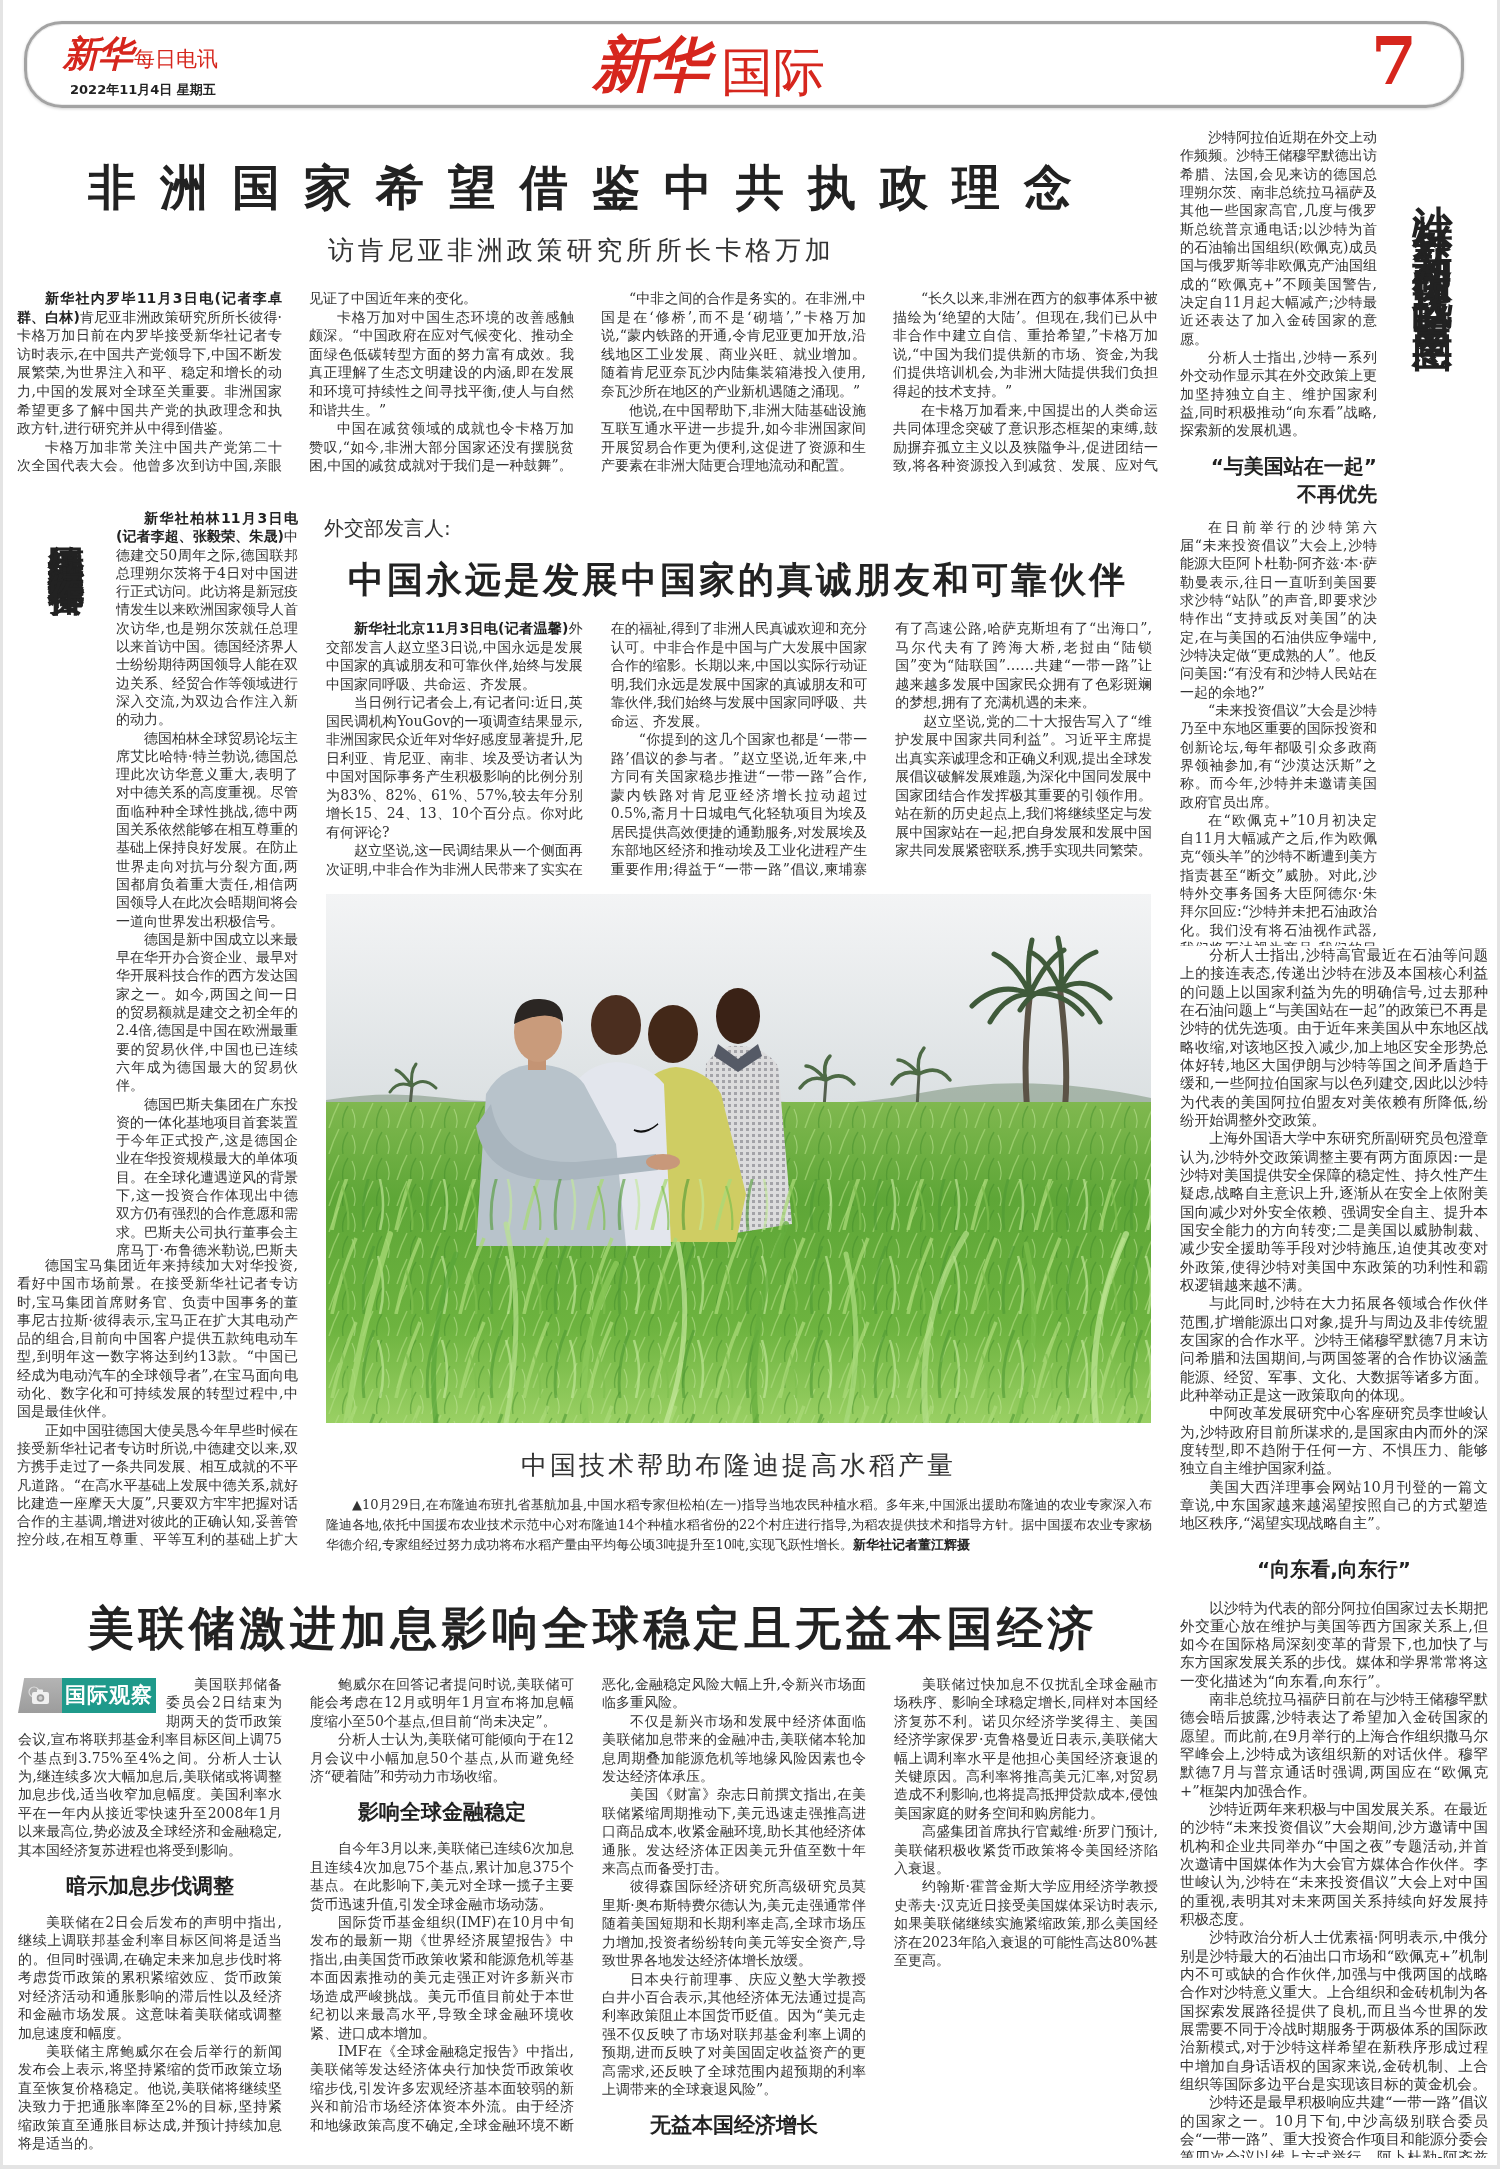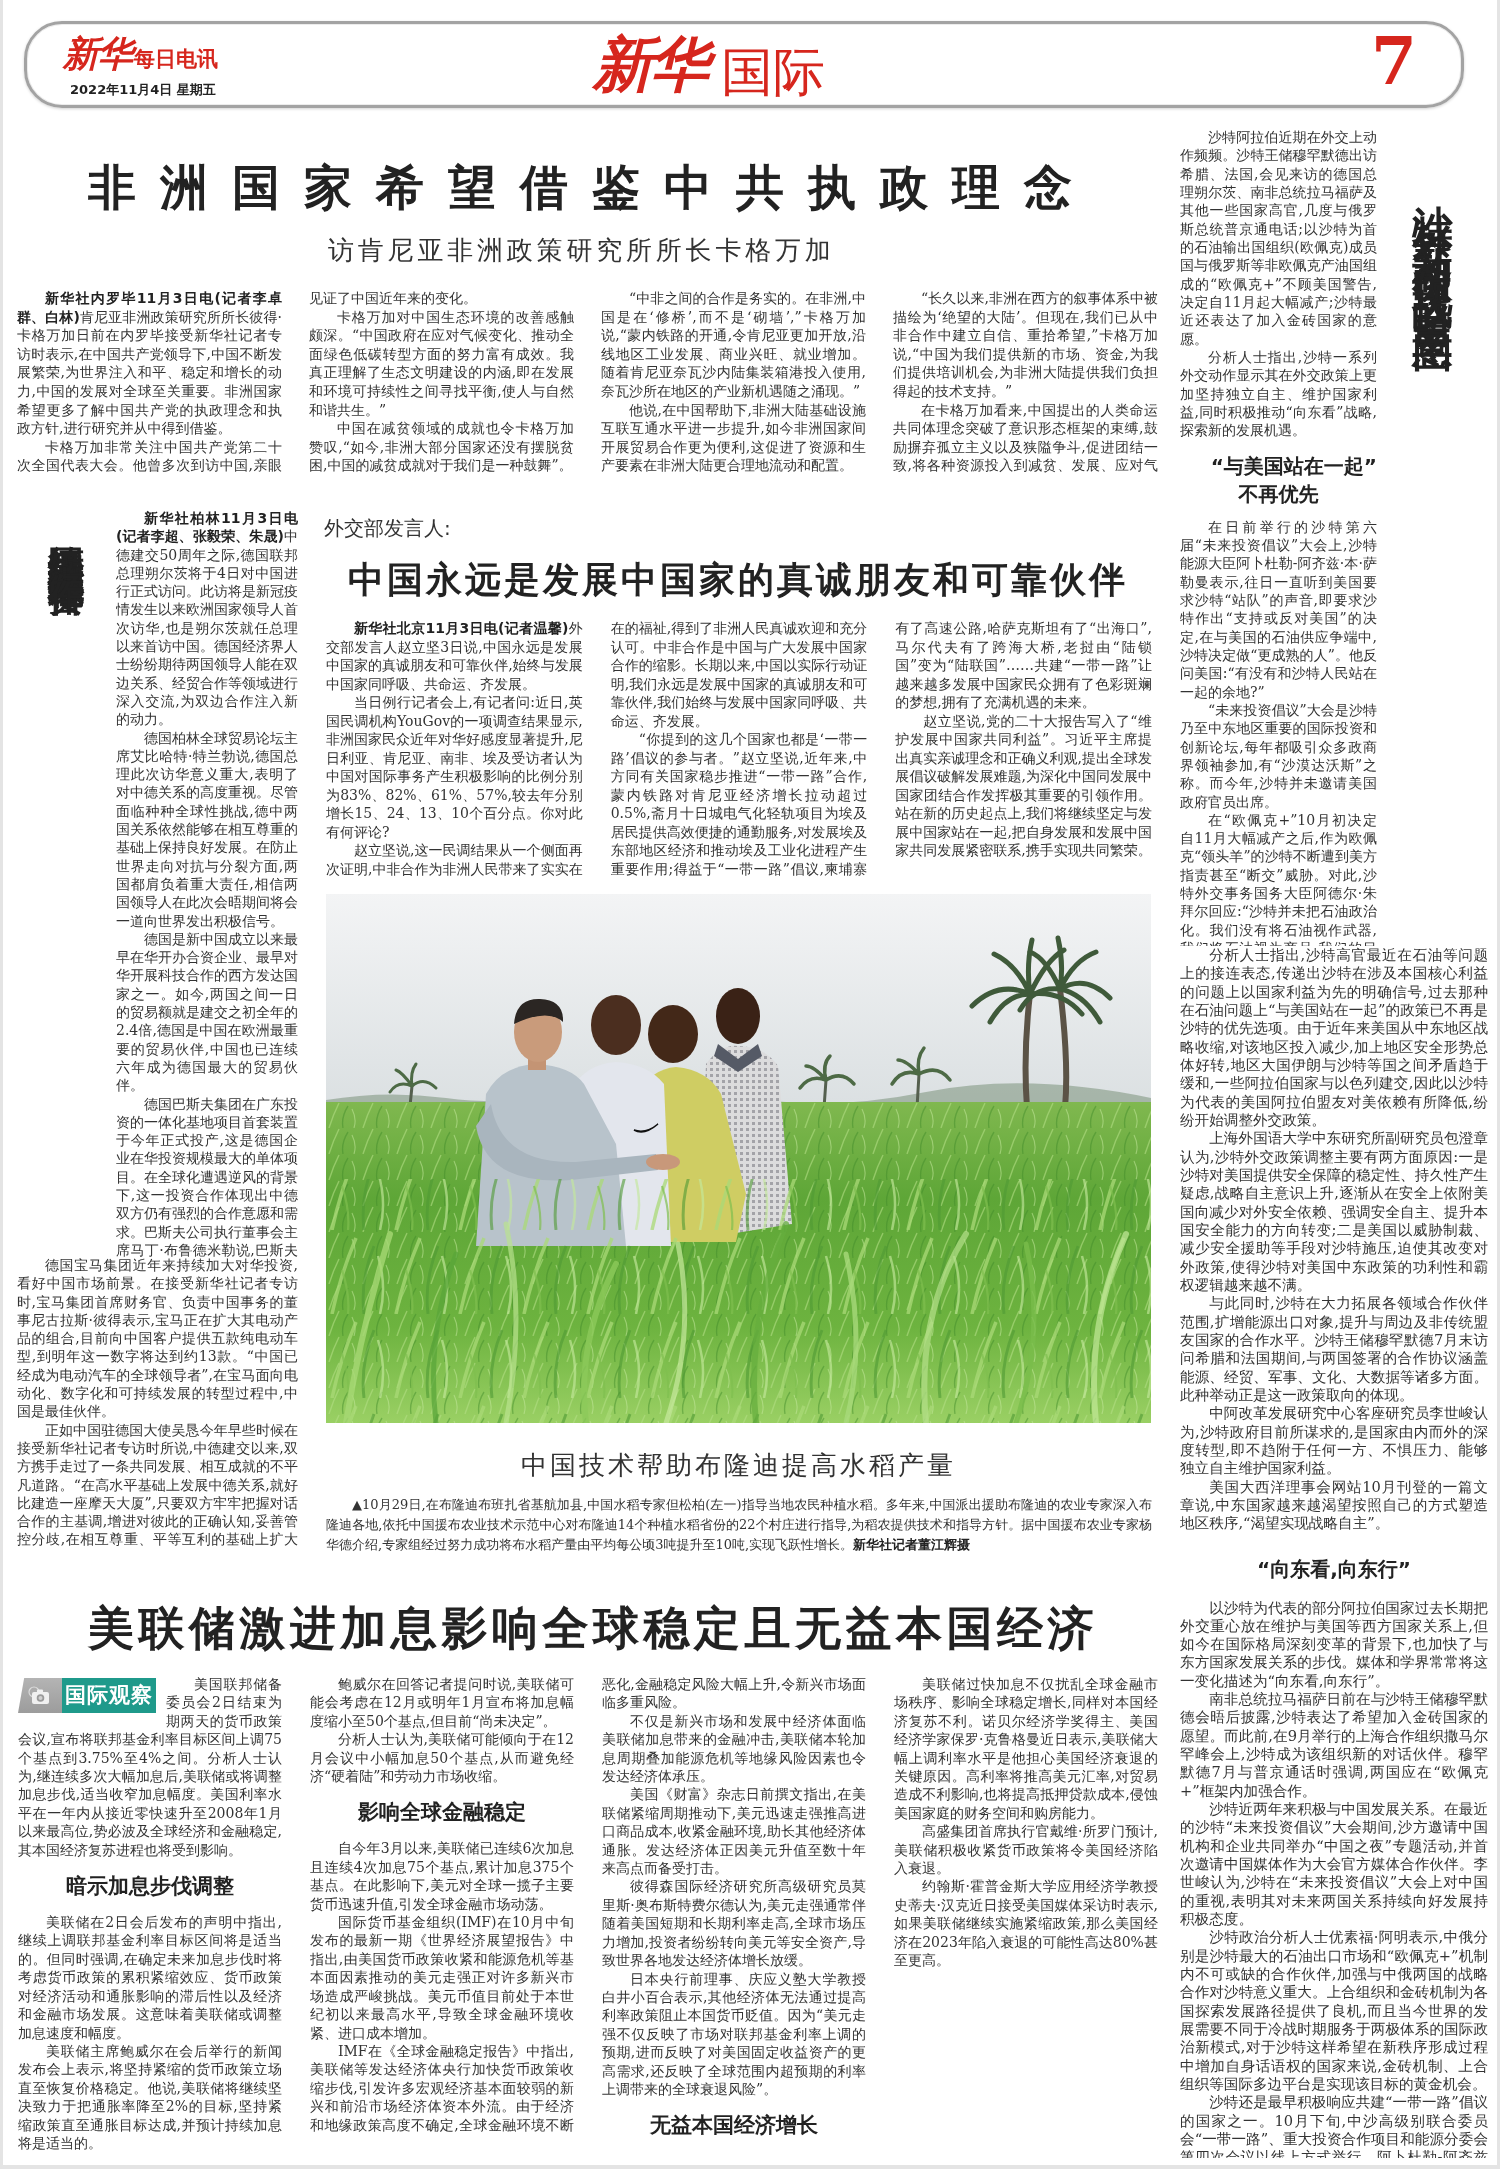--- a/index.html
+++ b/index.html
@@ -14,21 +14,21 @@
         font-family:"DejaVu Serif",serif;box-sizing:border-box;border-left:3px solid #e4e4e4;border-right:3px solid #e4e4e4;border-bottom:4px solid #e4e4e4;}
   .abs{position:absolute;}
   p{margin:0;text-indent:2em;text-align:justify;}
   .dateline{font-family:"DejaVu Sans",sans-serif;font-weight:bold;color:#222;}
 
   
   #masthead{left:21px;top:21px;width:1440px;height:87px;border:3px solid #a3a3a3;border-radius:38px;box-sizing:border-box;
             box-shadow:inset 0 0 0 1px #ececec,0 1px 3px rgba(0,0,0,.18);}
   .logo{position:absolute;left:36px;top:6px;white-space:nowrap;color:var(--masthead-red);}
   .logo-brand{font-size:36px;font-style:italic;font-weight:bold;letter-spacing:-2px;}
-  .logo-suffix{font-size:21px;font-weight:bold;font-family:"DejaVu Sans",sans-serif;margin-left:3px;}
+  .logo-suffix{font-size:21px;font-weight:normal;font-family:"DejaVu Sans",sans-serif;margin-left:3px;}
   .date{position:absolute;left:43px;top:57px;font-size:13px;font-weight:bold;font-family:"DejaVu Sans",sans-serif;color:#222;white-space:nowrap;}
   .section-title{position:absolute;left:566px;top:0;height:99px;white-space:nowrap;color:var(--masthead-red);}
   .section-brand{font-size:60px;font-style:italic;font-weight:bold;line-height:81px;letter-spacing:-4px;}
   .section-name{font-size:52px;line-height:81px;margin-left:16px;position:relative;top:5px;}
   .page-no{position:absolute;right:44px;top:4px;font-size:66px;line-height:66px;font-weight:bold;color:var(--masthead-red);}
 
   
   .africa-headline{left:81px;top:155px;font-size:48px;line-height:56px;font-weight:bold;letter-spacing:24px;color:var(--headline-text);white-space:nowrap;}
   .africa-subtitle{left:325px;top:234px;font-size:26px;line-height:32px;letter-spacing:3.8px;color:#333;font-family:"DejaVu Sans",sans-serif;white-space:nowrap;}
   .africa-body{left:14px;top:289px;width:1141px;height:190px;column-count:4;column-gap:27px;column-fill:auto;font-size:14px;line-height:18.6px;overflow:hidden;}
@@ -56,21 +56,21 @@
   .badge{float:left;width:138px;height:35px;margin:3px 10px 6px 0;display:flex;}
   .badge-icon{width:44px;height:35px;background:linear-gradient(#b4b4b4,var(--badge-grey));clip-path:polygon(14% 0,100% 0,100% 100%,0 100%);display:flex;align-items:center;justify-content:center;}
   .badge-label{flex:1;background:var(--badge-teal);color:#fff;font-weight:bold;font-size:21px;line-height:35px;text-align:center;font-family:"DejaVu Sans",sans-serif;text-indent:0;letter-spacing:1px;}
   .subhead{text-indent:0;text-align:center;font-family:"DejaVu Sans",sans-serif;font-weight:bold;font-size:21px;line-height:26px;color:#222;margin:14px 0 14px;}
 
   
   .saudi-headline{left:1408px;top:173px;font-size:40px;line-height:44px;writing-mode:vertical-rl;text-orientation:upright;letter-spacing:9.3px;font-weight:bold;color:var(--headline-text);}
   .saudi-narrow{left:1177px;top:128px;width:197px;height:818px;font-size:14px;line-height:18.33px;overflow:hidden;}
   .saudi-wide{left:1177px;top:946px;width:308px;height:1212px;font-size:14.6px;line-height:18.33px;overflow:hidden;}
   .sub-a{text-indent:0;text-align:right;font-family:"DejaVu Sans",sans-serif;font-weight:bold;font-size:20px;line-height:28px;margin-top:12px;color:#222;}
-  .sub-b{text-indent:0;text-align:center;font-family:"DejaVu Sans",sans-serif;font-weight:bold;font-size:20px;line-height:28px;margin-bottom:10px;color:#222;}
+  .sub-b{text-indent:0;text-align:right;font-family:"DejaVu Sans",sans-serif;font-weight:bold;font-size:20px;line-height:28px;margin-bottom:10px;color:#222;}
   .sub-c{text-indent:0;text-align:center;font-family:"DejaVu Sans",sans-serif;font-weight:bold;font-size:20px;line-height:28px;margin:22px 0 16px;color:#222;}
 </style>
 </head>
 <body>
 
 <div class="page">
 
   <header id="masthead" class="abs">
     <div class="logo">
       <span class="logo-brand">新华</span><span class="logo-suffix">每日电讯</span>

